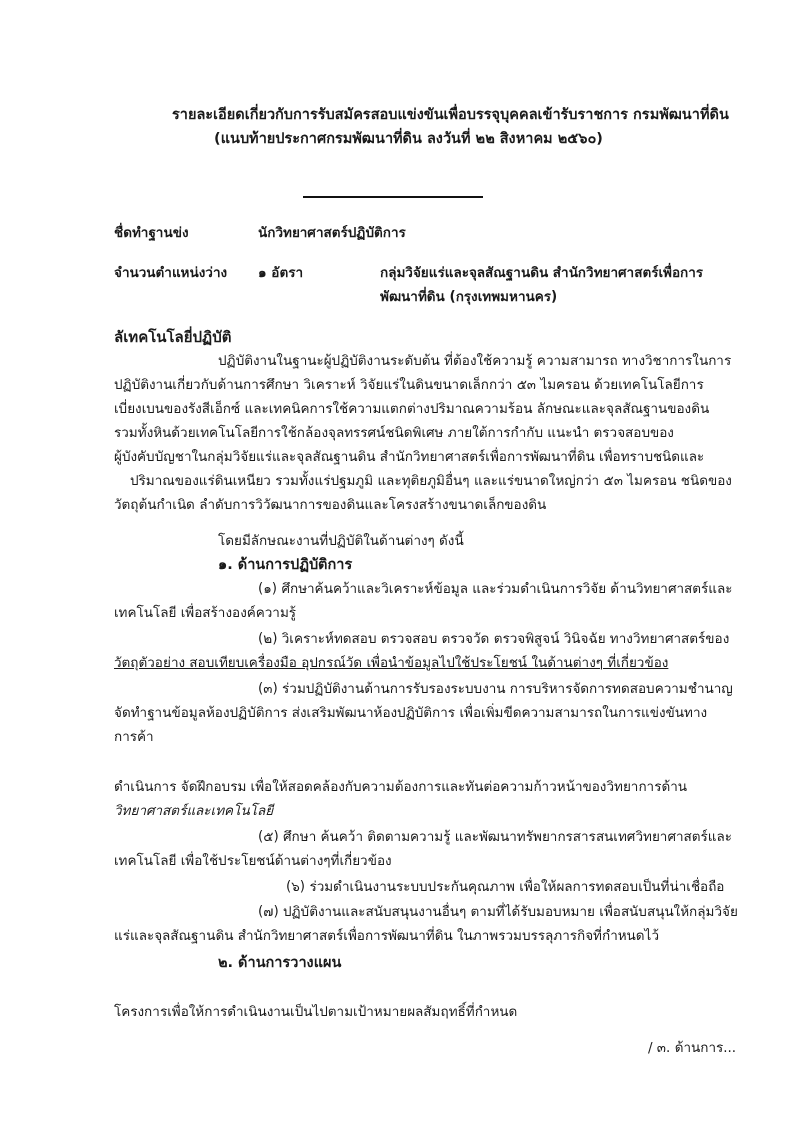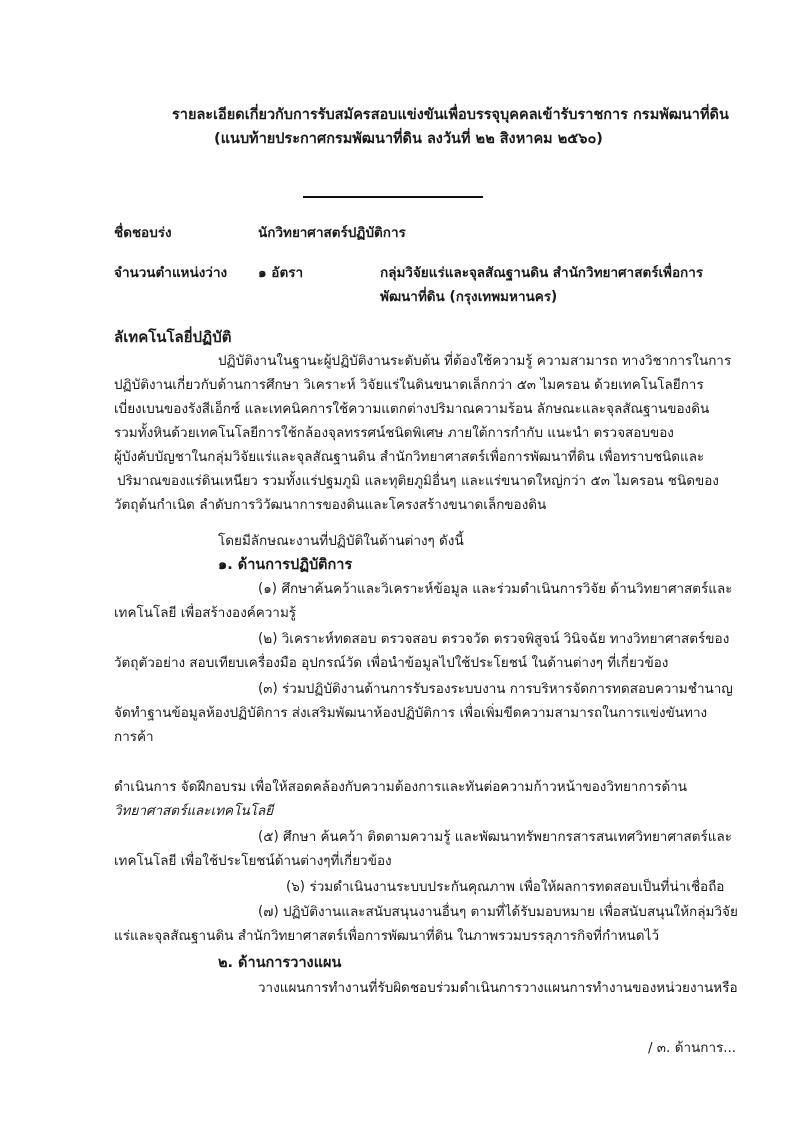--- a/index.html
+++ b/index.html
@@ -14,59 +14,59 @@
 </style>
 </head>
 <body>
 
 <div class="page">
 
   <div class="abs title" style="left:172px; top:104px;">รายละเอียดเกี่ยวกับการรับสมัครสอบแข่งขันเพื่อบรรจุบุคคลเข้ารับราชการ กรมพัฒนาที่ดิน</div>
   <div class="abs title" style="left:214px; top:128px;">(แนบท้ายประกาศกรมพัฒนาที่ดิน ลงวันที่  ๒๒  สิงหาคม  ๒๕๖๐)</div>
   <div class="rule"></div>
 
-  <div class="abs bold" style="left:114px; top:222px;">ชื่ดชอบร่ง</div>
+  <div class="abs bold" style="left:114px; top:222px;">ชื่ดทำฐานข่ง</div>
   <div class="abs bold" style="left:258px; top:222px;">นักวิทยาศาสตร์ปฏิบัติการ</div>
 
   <div class="abs bold" style="left:114px; top:262px;">จำนวนตำแหน่งว่าง</div>
   <div class="abs bold" style="left:258px; top:262px;">๑ อัตรา</div>
   <div class="abs bold" style="left:380px; top:262px;">กลุ่มวิจัยแร่และจุลสัณฐานดิน  สำนักวิทยาศาสตร์เพื่อการ</div>
   <div class="abs bold" style="left:380px; top:286px;">พัฒนาที่ดิน (กรุงเทพมหานคร)</div>
 
   <div class="abs bold" style="left:114px; top:327px; font-size:15px;">ลัเทคโนโลยี่ปฏิบัติ</div>
   <div class="just" style="left:218px; top:350px;">ปฏิบัติงานในฐานะผู้ปฏิบัติงานระดับต้น ที่ต้องใช้ความรู้ ความสามารถ ทางวิชาการในการ</div>
   <div class="just" style="left:114px; top:374px;">ปฏิบัติงานเกี่ยวกับด้านการศึกษา วิเคราะห์ วิจัยแร่ในดินขนาดเล็กกว่า ๕๓ ไมครอน ด้วยเทคโนโลยีการ</div>
   <div class="just" style="left:114px; top:398px;">เบี่ยงเบนของรังสีเอ็กซ์ และเทคนิคการใช้ความแตกต่างปริมาณความร้อน ลักษณะและจุลสัณฐานของดิน</div>
   <div class="just" style="left:114px; top:422px;">รวมทั้งหินด้วยเทคโนโลยีการใช้กล้องจุลทรรศน์ชนิดพิเศษ ภายใต้การกำกับ แนะนำ ตรวจสอบของ</div>
   <div class="just" style="left:114px; top:446px;">ผู้บังคับบัญชาในกลุ่มวิจัยแร่และจุลสัณฐานดิน สำนักวิทยาศาสตร์เพื่อการพัฒนาที่ดิน เพื่อทราบชนิดและ</div>
-  <div class="just" style="left:117px; top:470px;">ปริมาณของแร่ดินเหนียว รวมทั้งแร่ปฐมภูมิ และทุติยภูมิอื่นๆ และแร่ขนาดใหญ่กว่า ๕๓ ไมครอน ชนิดของ</div>
+  <div class="just" style="left:130px; top:470px;">ปริมาณของแร่ดินเหนียว รวมทั้งแร่ปฐมภูมิ และทุติยภูมิอื่นๆ และแร่ขนาดใหญ่กว่า ๕๓ ไมครอน ชนิดของ</div>
   <div class="just" style="left:114px; top:494px;">วัตถุต้นกำเนิด ลำดับการวิวัฒนาการของดินและโครงสร้างขนาดเล็กของดิน</div>
 
   <div class="abs" style="left:218px; top:530px;">โดยมีลักษณะงานที่ปฏิบัติในด้านต่างๆ ดังนี้</div>
 
   <div class="abs bold" style="left:218px; top:554px; font-size:14.5px;">๑.  ด้านการปฏิบัติการ</div>
 
   <div class="abs" style="left:258px; top:578px;">(๑)  ศึกษาค้นคว้าและวิเคราะห์ข้อมูล และร่วมดำเนินการวิจัย        ด้านวิทยาศาสตร์และ</div>
   <div class="abs" style="left:114px; top:602px;">เทคโนโลยี เพื่อสร้างองค์ความรู้</div>
 
   <div class="abs" style="left:258px; top:628px;">(๒)  วิเคราะห์ทดสอบ ตรวจสอบ ตรวจวัด ตรวจพิสูจน์ วินิจฉัย ทางวิทยาศาสตร์ของ</div>
-  <div class="abs" style="left:114px; top:652px;">วัตถุตัวอย่าง  สอบเทียบเครื่องมือ อุปกรณ์วัด  เพื่อนำข้อมูลไปใช้ประโยชน์ ในด้านต่างๆ ที่เกี่ยวข้อง</div>
+  <div class="abs" style="left:114px; top:652px;text-decoration:underline;">วัตถุตัวอย่าง  สอบเทียบเครื่องมือ อุปกรณ์วัด  เพื่อนำข้อมูลไปใช้ประโยชน์ ในด้านต่างๆ ที่เกี่ยวข้อง</div>
 
   <div class="abs" style="left:258px; top:678px;">(๓)  ร่วมปฏิบัติงานด้านการรับรองระบบงาน  การบริหารจัดการทดสอบความชำนาญ</div>
   <div class="abs" style="left:114px; top:702px;">จัดทำฐานข้อมูลห้องปฏิบัติการ  ส่งเสริมพัฒนาห้องปฏิบัติการ เพื่อเพิ่มขีดความสามารถในการแข่งขันทาง</div>
   <div class="abs" style="left:114px; top:726px;">การค้า</div>
 
   <div class="abs" style="left:114px; top:776px;">ดำเนินการ จัดฝึกอบรม เพื่อให้สอดคล้องกับความต้องการและทันต่อความก้าวหน้าของวิทยาการด้าน</div>
   <div class="abs" style="left:114px; top:800px;font-style:italic;">วิทยาศาสตร์และเทคโนโลยี</div>
 
   <div class="abs" style="left:258px; top:826px;">(๕)  ศึกษา ค้นคว้า ติดตามความรู้ และพัฒนาทรัพยากรสารสนเทศวิทยาศาสตร์และ</div>
   <div class="abs" style="left:114px; top:850px;">เทคโนโลยี เพื่อใช้ประโยชน์ด้านต่างๆที่เกี่ยวข้อง</div>
 
   <div class="abs" style="left:258px; top:876px;margin-left:28px;">(๖)  ร่วมดำเนินงานระบบประกันคุณภาพ เพื่อให้ผลการทดสอบเป็นที่น่าเชื่อถือ</div>
 
   <div class="abs" style="left:258px; top:901px;">(๗)  ปฏิบัติงานและสนับสนุนงานอื่นๆ ตามที่ได้รับมอบหมาย เพื่อสนับสนุนให้กลุ่มวิจัย</div>
   <div class="abs" style="left:114px; top:925px;">แร่และจุลสัณฐานดิน สำนักวิทยาศาสตร์เพื่อการพัฒนาที่ดิน ในภาพรวมบรรลุภารกิจที่กำหนดไว้</div>
 
   <div class="abs bold" style="left:218px; top:952px; font-size:14.5px;">๒.  ด้านการวางแผน</div>
-  <div class="abs" style="left:258px; top:977px;">วางแผนการทำงานที่รับผิดชอบร่วมดำเนินการวางแผนการทำงานของหน่วยงานหรือ</div>
+  <div class="abs" style="left:114px; top:1001px;">โครงการเพื่อให้การดำเนินงานเป็นไปตามเป้าหมายผลสัมฤทธิ์ที่กำหนด</div>
 
   <div class="abs" style="left:648px; top:1037px;">/ ๓. ด้านการ...</div>
 </div>
 
 </body></html>

